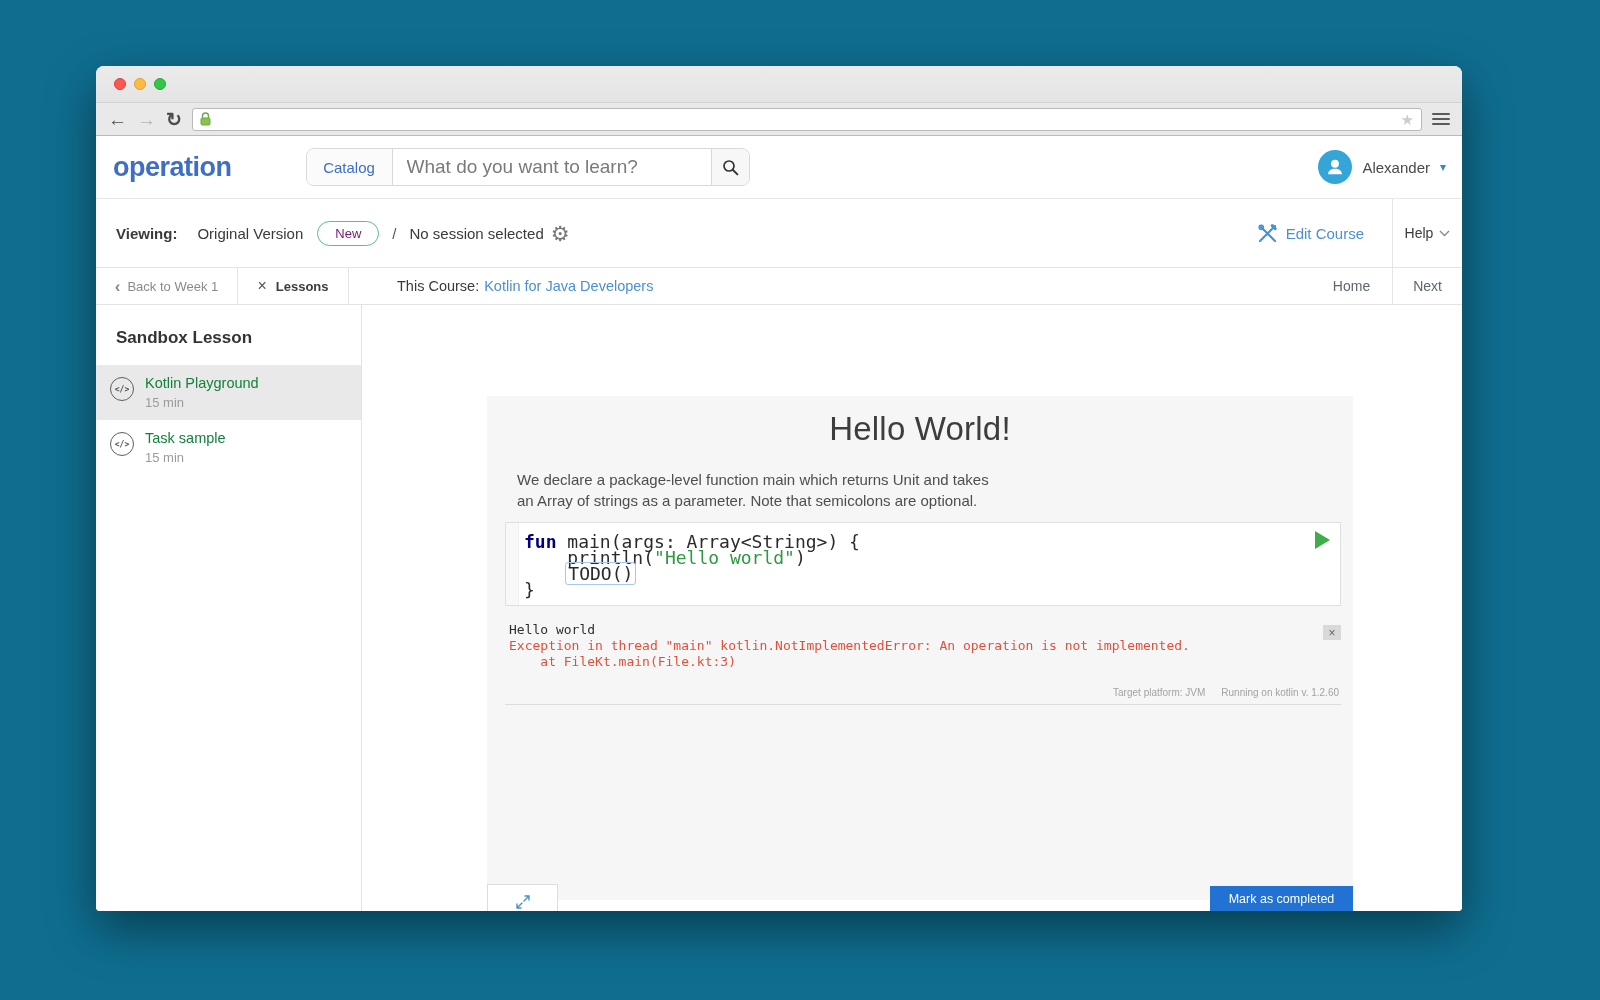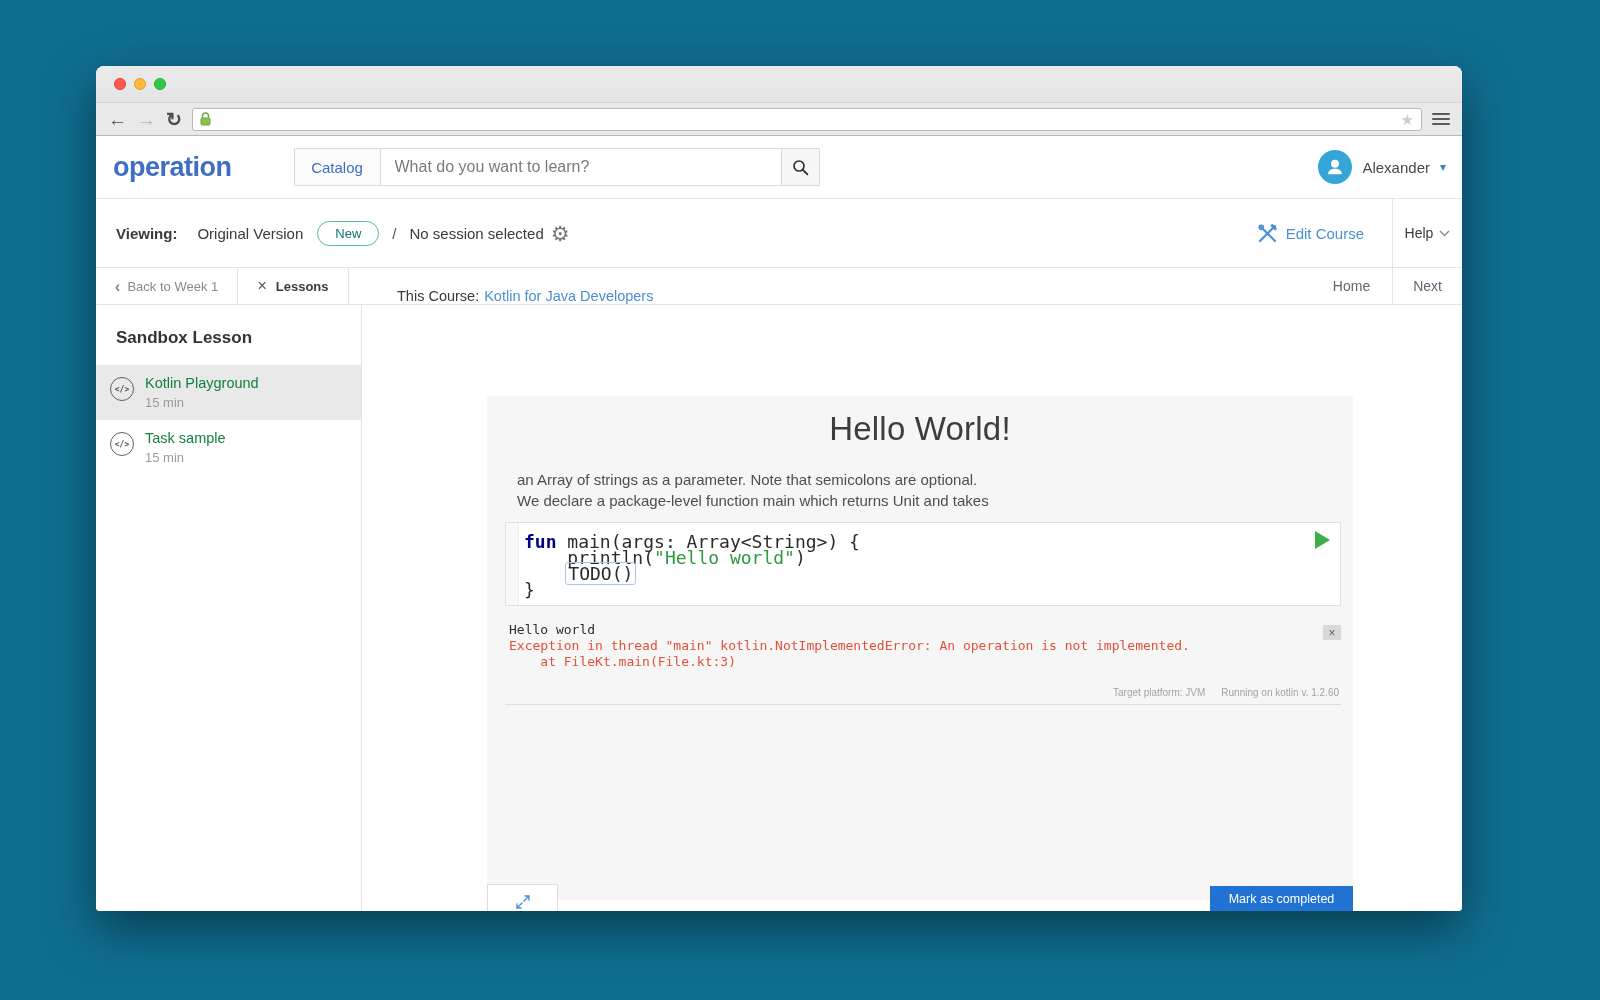--- a/index.html
+++ b/index.html
@@ -40,29 +40,29 @@
   .star{ color:#cdcdcd; font-size:15px; line-height:1;}
   .menu-icon{ width:18px; display:flex; flex-direction:column; gap:3px; }
   .menu-icon i{ display:block; height:2px; background:#5a5a5a; border-radius:1px;}
   
   .site-header{
     height:63px; flex:0 0 63px; background:#fff; border-bottom:1px solid #e7e7e7;
     display:flex; align-items:center; padding:0 16px 0 17px;
   }
   .logo{ font-size:27px; font-weight:bold; letter-spacing:-.5px; color:var(--brand,#3e6ec6); margin-right:62px;}
   .search-group{
-    width:526px; height:38px; border:1px solid #d9d9d9; border-radius:1px;
-    display:flex; align-items:stretch; overflow:hidden;
+    width:444px; height:38px; border:1px solid #d9d9d9; border-radius:8px;
+    display:flex; align-items:stretch; overflow:hidden;margin-left:12px;
   }
   .catalog-btn{
     width:86px; background:#fbfbfb; border:none; border-right:1px solid #d9d9d9;
     color:var(--brand,#3e6ec6); font-size:15px; font-family:inherit; cursor:pointer;
   }
   .search-input{
-    flex:1; border:none; outline:none; padding:0 14px; font-size:16px; color:#333;
+    flex:1; border:none; outline:none; padding:0 14px; font-size:19px; color:#333;
     font-family:inherit;
   }
   .search-input::placeholder{ color:#7a7a7a; }
   .search-btn{
     width:38px; background:#f7f7f7; border:none; border-left:1px solid #d9d9d9;
     display:flex; align-items:center; justify-content:center; cursor:pointer;
   }
   .user-area{ margin-left:auto; display:flex; align-items:center; gap:10px; cursor:pointer;}
   .avatar{ width:34px; height:34px; border-radius:50%; background:var(--avatar,#35a5d8);
     display:flex; align-items:center; justify-content:center;}
@@ -70,21 +70,21 @@
   .caret{ color:#3d85c6; font-size:12px;}
   
   .viewing-bar{
     height:69px; flex:0 0 69px; background:#fff; border-bottom:1px solid #e4e4e4;
     display:flex; align-items:center; padding-left:20px;
   }
   .vb-label{ font-weight:bold; font-size:15px; color:#3a3a3a; margin-right:20px;}
   .vb-version{ font-size:15px; color:#3a3a3a; margin-right:14px;}
   .badge{
     border:1.5px solid var(--badge,#5abe8e); border-radius:999px; padding:4px 17px;
-    font-size:13px; color:#0f766e; margin-right:13px;
+    font-size:13px; color:#701a75; margin-right:13px;
   }
   .vb-slash{ color:#555; font-size:15px; margin-right:13px;}
   .vb-session{ font-size:15px; color:#3a3a3a; margin-right:7px;}
   .gear{ font-size:21px; color:#777; line-height:1; cursor:pointer;}
   .vb-right{ margin-left:auto; height:100%; display:flex; align-items:stretch;}
   .edit-course{ display:flex; align-items:center; gap:8px; color:var(--link,#4a90d2);
     font-size:15px; padding:0 28px; cursor:pointer;}
   .help{ border-left:1px solid #e4e4e4; width:70px; display:flex; align-items:center;
     justify-content:center; gap:6px; font-size:14px; color:#3a3a3a; cursor:pointer;}
   
@@ -92,21 +92,21 @@
     height:37px; flex:0 0 37px; background:#fff; border-bottom:1px solid #e4e4e4;
     display:flex; align-items:stretch; font-size:13px;
   }
   .ln-back{ width:142px; border-right:1px solid #e4e4e4; display:flex; align-items:center;
     justify-content:center; gap:7px; color:#8a8a8a; cursor:pointer;}
   .ln-back .chev{ font-size:17px; line-height:1; font-weight:bold;}
   .ln-lessons{ width:111px; border-right:1px solid #e4e4e4; display:flex; align-items:center;
     justify-content:center; gap:9px; cursor:pointer;}
   .ln-lessons .x{ font-size:16px; color:#555; line-height:1;}
   .ln-lessons .lbl{ font-weight:bold; color:#3c3c3c; font-size:13px;}
-  .ln-course{ display:flex; align-items:flex-end; padding-left:48px; font-size:14.5px; color:#3a3a3a; gap:5px;}
+  .ln-course{ display:flex; align-items:center; padding-left:48px; font-size:14.5px; color:#3a3a3a; gap:5px;}
   .ln-course a{ color:var(--link,#4a90d2); text-decoration:none; cursor:pointer;}
   .ln-spacer{ flex:1; }
   .ln-home{ display:flex; align-items:center; padding:0 22px; color:#5d6770; font-size:14px; cursor:pointer;}
   .ln-next{ display:flex; align-items:center; padding:0 20px; color:#5d6770; font-size:14px;
     border-left:1px solid #e4e4e4; cursor:pointer;}
   
   .body-row{ flex:1; display:flex; min-height:0; }
   .sidebar{ width:266px; flex:0 0 266px; border-right:1px solid #e3e3e3; background:#fff;}
   .sb-title{ padding:23px 20px 17px 20px; font-size:17px; font-weight:bold; color:#333;}
   .sb-item{ display:flex; align-items:flex-start; padding:10px 14px; gap:11px; cursor:pointer; min-height:54px;}
@@ -288,22 +288,22 @@
           <div class="t1">Task sample</div>
           <div class="t2">15 min</div>
         </span>
       </div>
     </aside>
 
     <main class="content">
       <div class="card">
         <h1>Hello World!</h1>
         <div class="desc">
+          <div>We declare a package-level function main which returns Unit and takes</div>
           <div>an Array of strings as a parameter. Note that semicolons are optional.</div>
-          <div>We declare a package-level function main which returns Unit and takes</div>
         </div>
 
         <div class="widget">
           <div class="code-area">
             <pre class="code-pre"><div class="code-line"><span class="kw">fun</span><span> main(args: Array&lt;String&gt;) {</span></div><div class="code-line"><span>    println(</span><span class="str">"Hello world"</span><span>)</span></div><div class="code-line"><span>    </span><span class="todo-box">TODO()</span></div><div class="code-line"><span>}</span></div></pre>
             <span class="run-btn"></span>
           </div>
 
           <div class="output">
             <span class="close-btn">×</span>

